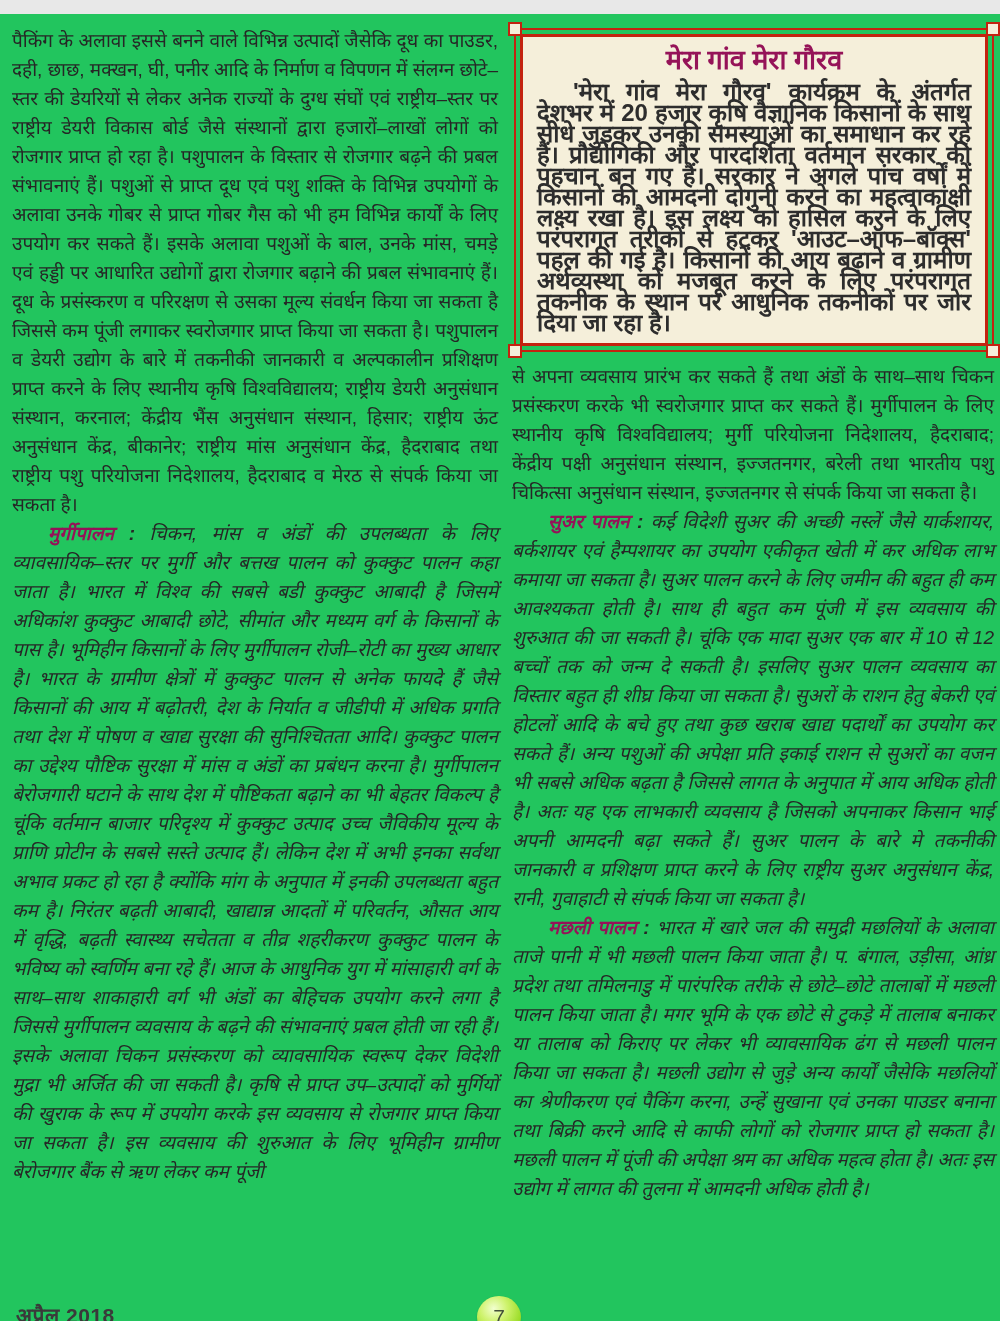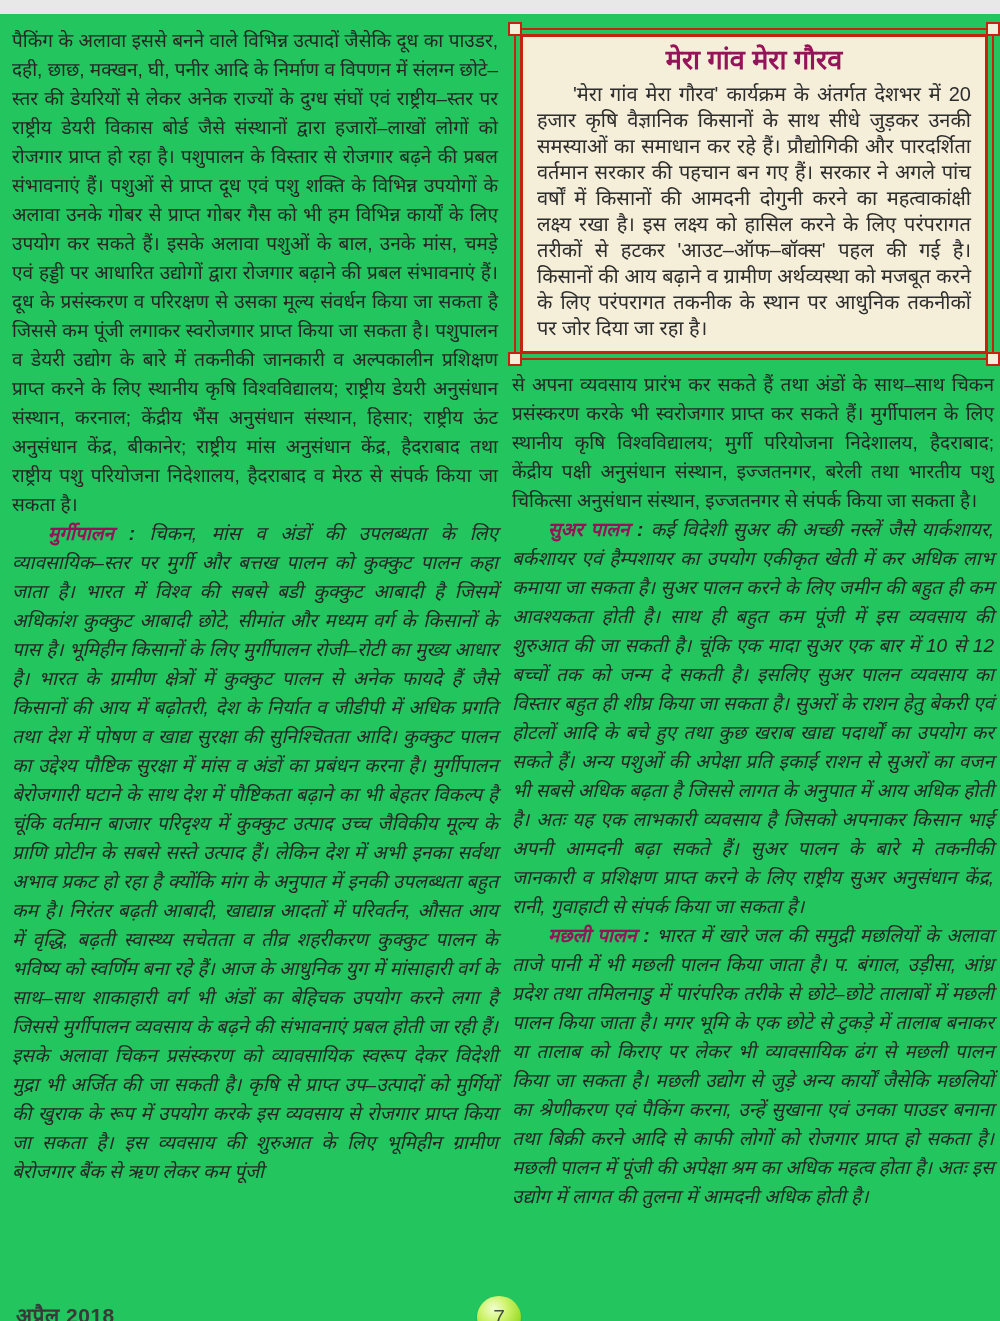--- a/index.html
+++ b/index.html
@@ -34,22 +34,22 @@
   }
   .corner.tl{left:-15px;top:-15px;}
   .corner.tr{right:-15px;top:-15px;}
   .corner.bl{left:-15px;bottom:-15px;}
   .corner.br{right:-15px;bottom:-15px;}
   .pride-title{
     margin:0 0 4px 0;text-align:center;font-size:27px;line-height:34px;
     font-weight:bold;color:#951358;
   }
   .pride-body{
-    margin:0;font-size:20px;line-height:26px;text-align:justify;
-    text-indent:36px;color:#2d2d2d;
+    margin:0;font-size:24px;line-height:21px;text-align:justify;
+    text-indent:36px;color:#2d2d2d;font-weight:bold;
   }
 
   
   .footer-band{
     position:absolute;left:0;right:0;bottom:0;height:13px;
     background:linear-gradient(to right,
       rgba(165,214,96,.45), rgba(165,214,96,.10) 40%,
       rgba(165,214,96,.28) 70%, rgba(165,214,96,.12));
   }
   .footer-issue{

